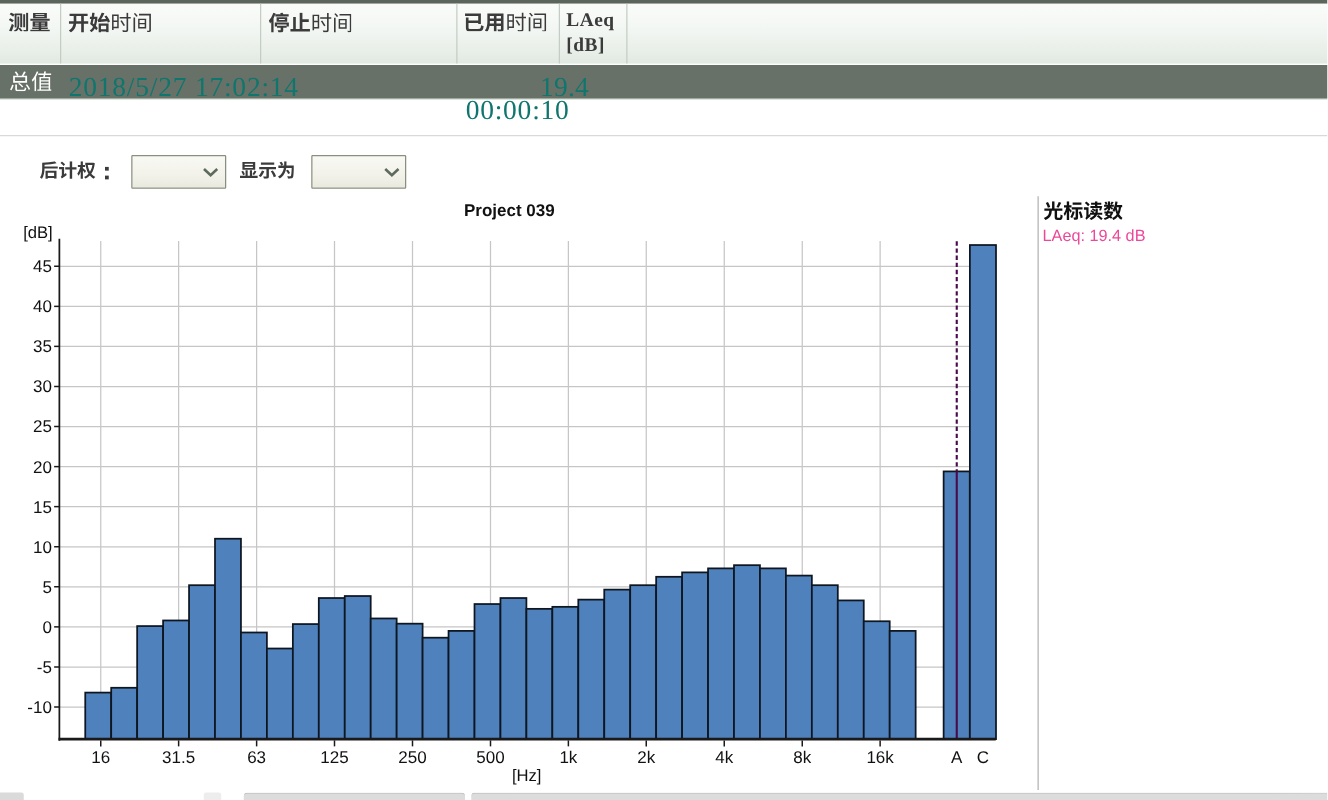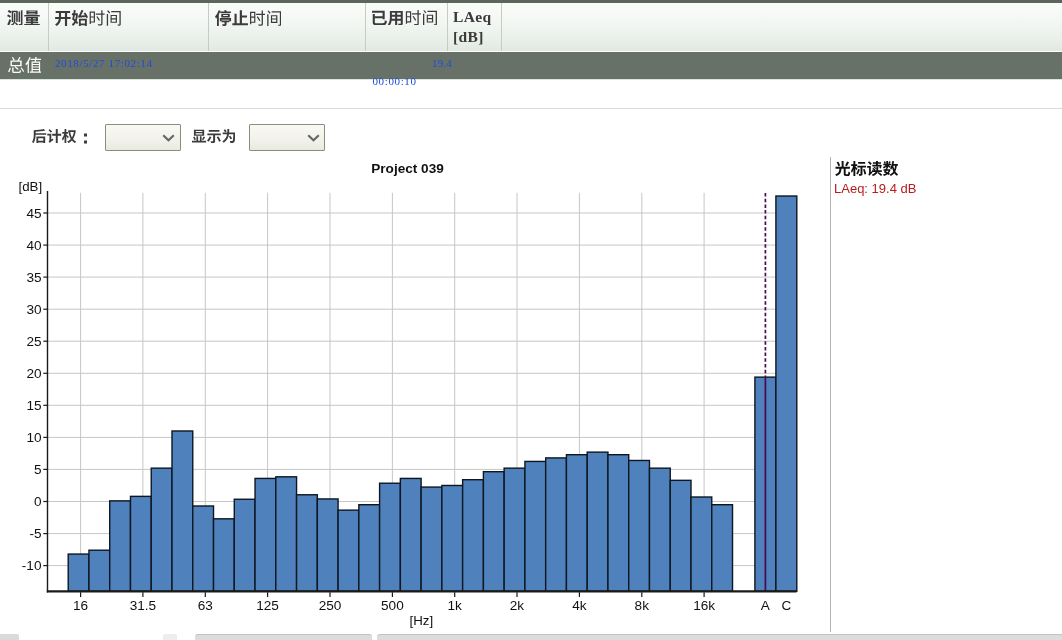--- a/index.html
+++ b/index.html
@@ -39,21 +39,21 @@
       <path d="M91 793V674H711V461H255V597H131V130C131 -23 189 -62 383 -62C428 -62 669 -62 717 -62C900 -62 944 -7 967 183C932 190 877 210 846 230C831 84 816 58 712 58C653 58 434 58 382 58C272 58 255 67 255 130V343H711V296H836V793Z" transform="translate(-1.55,14.20) scale(0.01700,-0.01700)"></path>
       <path d="M142 783V424C142 283 133 104 23 -17C50 -32 99 -73 118 -95C190 -17 227 93 244 203H450V-77H571V203H782V53C782 35 775 29 757 29C738 29 672 28 615 31C631 0 650 -52 654 -84C745 -85 806 -82 847 -63C888 -45 902 -12 902 52V783ZM260 668H450V552H260ZM782 668V552H571V668ZM260 440H450V316H257C259 354 260 390 260 423ZM782 440V316H571V440Z" transform="translate(15.45,14.20) scale(0.01700,-0.01700)"></path>
       <path d="M474 452C527 375 595 269 627 208L693 246C659 307 590 409 536 485ZM324 402V174H153V402ZM324 469H153V688H324ZM81 756V25H153V106H394V756ZM764 835V640H440V566H764V33C764 13 756 6 736 6C714 4 640 4 562 7C573 -15 585 -49 590 -70C690 -70 754 -69 790 -56C826 -44 840 -22 840 33V566H962V640H840V835Z" transform="translate(32.45,14.20) scale(0.01700,-0.01700)"></path>
       <path d="M91 615V-80H168V615ZM106 791C152 747 204 684 227 644L289 684C265 726 211 785 164 827ZM379 295H619V160H379ZM379 491H619V358H379ZM311 554V98H690V554ZM352 784V713H836V11C836 -2 832 -6 819 -7C806 -7 765 -8 723 -6C733 -25 743 -57 747 -75C808 -75 851 -75 878 -63C904 -50 913 -31 913 11V784Z" transform="translate(49.45,14.20) scale(0.01700,-0.01700)"></path>
     </svg>
 <div class="abs" style="left:453px;top:7px;width:60px;font-family:'Liberation Serif',serif;font-weight:bold;font-size:15.5px;line-height:19.5px;color:#3b3b3b;letter-spacing:.4px">LAeq<br>[dB]</div>
 <svg style="position:absolute;left:7.6px;top:56.9px" width="33.7" height="16.2" viewBox="0 0 33.70 16.19" fill="#ffffff">
       <path d="M759 214C816 145 875 52 897 -10L958 28C936 91 875 180 816 247ZM412 269C478 224 554 153 591 104L647 152C609 199 532 267 465 311ZM281 241V34C281 -47 312 -69 431 -69C455 -69 630 -69 656 -69C748 -69 773 -41 784 74C762 78 730 90 713 101C707 13 700 -1 650 -1C611 -1 464 -1 435 -1C371 -1 360 5 360 35V241ZM137 225C119 148 84 60 43 9L112 -24C157 36 190 130 208 212ZM265 567H737V391H265ZM186 638V319H820V638H657C692 689 729 751 761 808L684 839C658 779 614 696 575 638H370L429 668C411 715 365 784 321 836L257 806C299 755 341 685 358 638Z" transform="translate(-0.76,14.78) scale(0.01760,-0.01760)"></path>
       <path d="M599 840C596 810 591 774 586 738H329V671H574C568 637 562 605 555 578H382V14H286V-51H958V14H869V578H623C631 605 639 637 646 671H928V738H661L679 835ZM450 14V97H799V14ZM450 379H799V293H450ZM450 435V519H799V435ZM450 239H799V152H450ZM264 839C211 687 124 538 32 440C45 422 66 383 74 366C103 398 132 435 159 475V-80H229V589C269 661 304 739 333 817Z" transform="translate(16.84,14.78) scale(0.01760,-0.01760)"></path>
     </svg>
-<div class="abs" style="left:0;top:52px;width:1062px;height:26.5px;color:#1d4ed8;font-family:'Liberation Serif',serif;font-size:11px;letter-spacing:.62px">
+<div class="abs" style="left:0;top:52px;width:1062px;height:26.5px;color:#0f766e;font-family:'Liberation Serif',serif;font-size:22px;letter-spacing:.62px">
       <span class="abs" style="left:55px;top:5px">2018/5/27 17:02:14</span>
       <span class="abs" style="left:372.5px;top:23px">00:00:10</span>
       <span class="abs" style="left:432px;top:5px;letter-spacing:.2px">19.4</span>
     </div>
 <svg style="position:absolute;left:32.3px;top:129.3px" width="44.3" height="14.2" viewBox="0 0 44.27 14.16" fill="#3b3b3b">
       <path d="M138 765V490C138 340 129 132 21 -10C48 -25 100 -67 121 -92C236 55 260 292 263 460H968V574H263V665C484 677 723 704 905 749L808 847C646 805 378 778 138 765ZM316 349V-89H437V-44H773V-86H901V349ZM437 67V238H773V67Z" transform="translate(-0.32,12.75) scale(0.01500,-0.01500)"></path>
       <path d="M115 762C172 715 246 648 280 604L361 691C325 734 247 797 192 840ZM38 541V422H184V120C184 75 152 42 129 27C149 1 179 -54 188 -85C207 -60 244 -32 446 115C434 140 415 191 408 226L306 154V541ZM607 845V534H367V409H607V-90H736V409H967V534H736V845Z" transform="translate(14.68,12.75) scale(0.01500,-0.01500)"></path>
       <path d="M814 650C788 510 743 389 682 290C629 386 594 503 568 650ZM848 766 828 765H435V650H486L455 644C489 452 533 305 605 185C538 109 459 50 369 12C394 -10 427 -56 443 -87C531 -43 609 14 676 85C732 19 801 -39 886 -94C903 -58 940 -16 972 8C881 59 810 115 754 182C850 323 915 508 944 747L868 770ZM190 850V652H40V541H168C136 418 76 276 10 198C30 165 63 109 76 73C119 131 158 216 190 310V-89H308V360C345 313 386 259 408 224L476 335C453 359 345 461 308 491V541H425V652H308V850Z" transform="translate(29.68,12.75) scale(0.01500,-0.01500)"></path>
     </svg>
 <svg class="abs" style="left:83px;top:132.5px" width="5" height="11" viewBox="0 0 5 11">
@@ -75,21 +75,21 @@
         <path d="M1.2 1.2 L6.5 6.2 L11.8 1.2" fill="none" stroke="#5d6b5d" stroke-width="2.1"></path>
       </svg>
     </div>
 <div class="abs" style="left:829.5px;top:157px;width:1px;height:475px;background:#b3b3b3"></div>
 <svg style="position:absolute;left:834.5px;top:160.8px" width="63.3" height="15.1" viewBox="0 0 63.34 15.14" fill="#111">
       <path d="M121 766C165 687 210 583 225 518L342 565C325 632 275 731 230 807ZM769 814C743 734 695 630 654 563L758 523C801 585 852 682 896 771ZM435 850V483H49V370H294C280 205 254 83 23 14C50 -10 83 -59 96 -91C360 -2 405 159 423 370H565V67C565 -49 594 -86 707 -86C728 -86 804 -86 827 -86C926 -86 957 -39 969 136C937 144 885 165 859 185C855 48 849 26 816 26C798 26 739 26 724 26C692 26 686 32 686 68V370H953V483H557V850Z" transform="translate(-0.37,13.60) scale(0.01600,-0.01600)"></path>
       <path d="M467 788V676H908V788ZM773 315C816 212 856 78 866 -4L974 35C961 119 917 248 872 349ZM465 345C441 241 399 132 348 63C374 50 421 18 442 1C494 79 544 203 573 320ZM421 549V437H617V54C617 41 613 38 600 38C587 38 545 37 505 39C521 4 536 -49 539 -84C607 -84 656 -82 693 -62C731 -42 739 -8 739 51V437H964V549ZM173 850V652H34V541H150C124 429 74 298 16 226C37 195 66 142 77 109C113 161 146 238 173 321V-89H292V385C319 342 346 296 360 266L424 361C406 385 321 489 292 520V541H409V652H292V850Z" transform="translate(15.63,13.60) scale(0.01600,-0.01600)"></path>
       <path d="M678 90C757 38 855 -40 900 -93L976 -17C927 36 826 109 749 158ZM79 760C135 713 209 647 242 603L323 691C287 733 211 795 155 837ZM359 610V509H826C816 470 805 432 796 404L889 383C911 437 935 522 954 598L878 613L860 610H707V672H904V771H707V850H590V771H393V672H590V610ZM32 543V428H154V106C154 52 127 15 106 -3C124 -20 154 -60 164 -83C180 -59 210 -30 371 110C362 124 352 146 343 168H558C516 104 443 42 318 -4C342 -25 376 -69 390 -96C564 -28 651 70 692 168H951V271H722C728 307 730 342 730 374V483H615V413C581 440 522 474 476 496L428 439C479 413 543 372 574 342L615 394V377C615 345 613 309 603 271H524L557 310C525 342 458 384 405 410L353 353C393 330 440 299 475 271H338V180L326 212L264 159V543Z" transform="translate(31.63,13.60) scale(0.01600,-0.01600)"></path>
       <path d="M424 838C408 800 380 745 358 710L434 676C460 707 492 753 525 798ZM374 238C356 203 332 172 305 145L223 185L253 238ZM80 147C126 129 175 105 223 80C166 45 99 19 26 3C46 -18 69 -60 80 -87C170 -62 251 -26 319 25C348 7 374 -11 395 -27L466 51C446 65 421 80 395 96C446 154 485 226 510 315L445 339L427 335H301L317 374L211 393C204 374 196 355 187 335H60V238H137C118 204 98 173 80 147ZM67 797C91 758 115 706 122 672H43V578H191C145 529 81 485 22 461C44 439 70 400 84 373C134 401 187 442 233 488V399H344V507C382 477 421 444 443 423L506 506C488 519 433 552 387 578H534V672H344V850H233V672H130L213 708C205 744 179 795 153 833ZM612 847C590 667 545 496 465 392C489 375 534 336 551 316C570 343 588 373 604 406C623 330 646 259 675 196C623 112 550 49 449 3C469 -20 501 -70 511 -94C605 -46 678 14 734 89C779 20 835 -38 904 -81C921 -51 956 -8 982 13C906 55 846 118 799 196C847 295 877 413 896 554H959V665H691C703 719 714 774 722 831ZM784 554C774 469 759 393 736 327C709 397 689 473 675 554Z" transform="translate(47.63,13.60) scale(0.01600,-0.01600)"></path>
     </svg>
-<div class="abs" style="left:834px;top:181px;font-size:13px;color:#b91c1c">LAeq: 19.4 dB</div>
+<div class="abs" style="left:834px;top:181px;font-size:13px;color:#ec4899">LAeq: 19.4 dB</div>
 <svg style="position:absolute;left:0;top:0" width="1062" height="640" viewBox="0 0 1062 640" font-family="Liberation Sans, sans-serif">
       <line x1="47.5" y1="565.6" x2="796.6" y2="565.6" stroke="#c6c6c6" stroke-width="1"></line>
       <line x1="47.5" y1="533.6" x2="796.6" y2="533.6" stroke="#c6c6c6" stroke-width="1"></line>
       <line x1="47.5" y1="501.5" x2="796.6" y2="501.5" stroke="#c6c6c6" stroke-width="1"></line>
       <line x1="47.5" y1="469.4" x2="796.6" y2="469.4" stroke="#c6c6c6" stroke-width="1"></line>
       <line x1="47.5" y1="437.4" x2="796.6" y2="437.4" stroke="#c6c6c6" stroke-width="1"></line>
       <line x1="47.5" y1="405.3" x2="796.6" y2="405.3" stroke="#c6c6c6" stroke-width="1"></line>
       <line x1="47.5" y1="373.3" x2="796.6" y2="373.3" stroke="#c6c6c6" stroke-width="1"></line>
       <line x1="47.5" y1="341.2" x2="796.6" y2="341.2" stroke="#c6c6c6" stroke-width="1"></line>
       <line x1="47.5" y1="309.2" x2="796.6" y2="309.2" stroke="#c6c6c6" stroke-width="1"></line>

